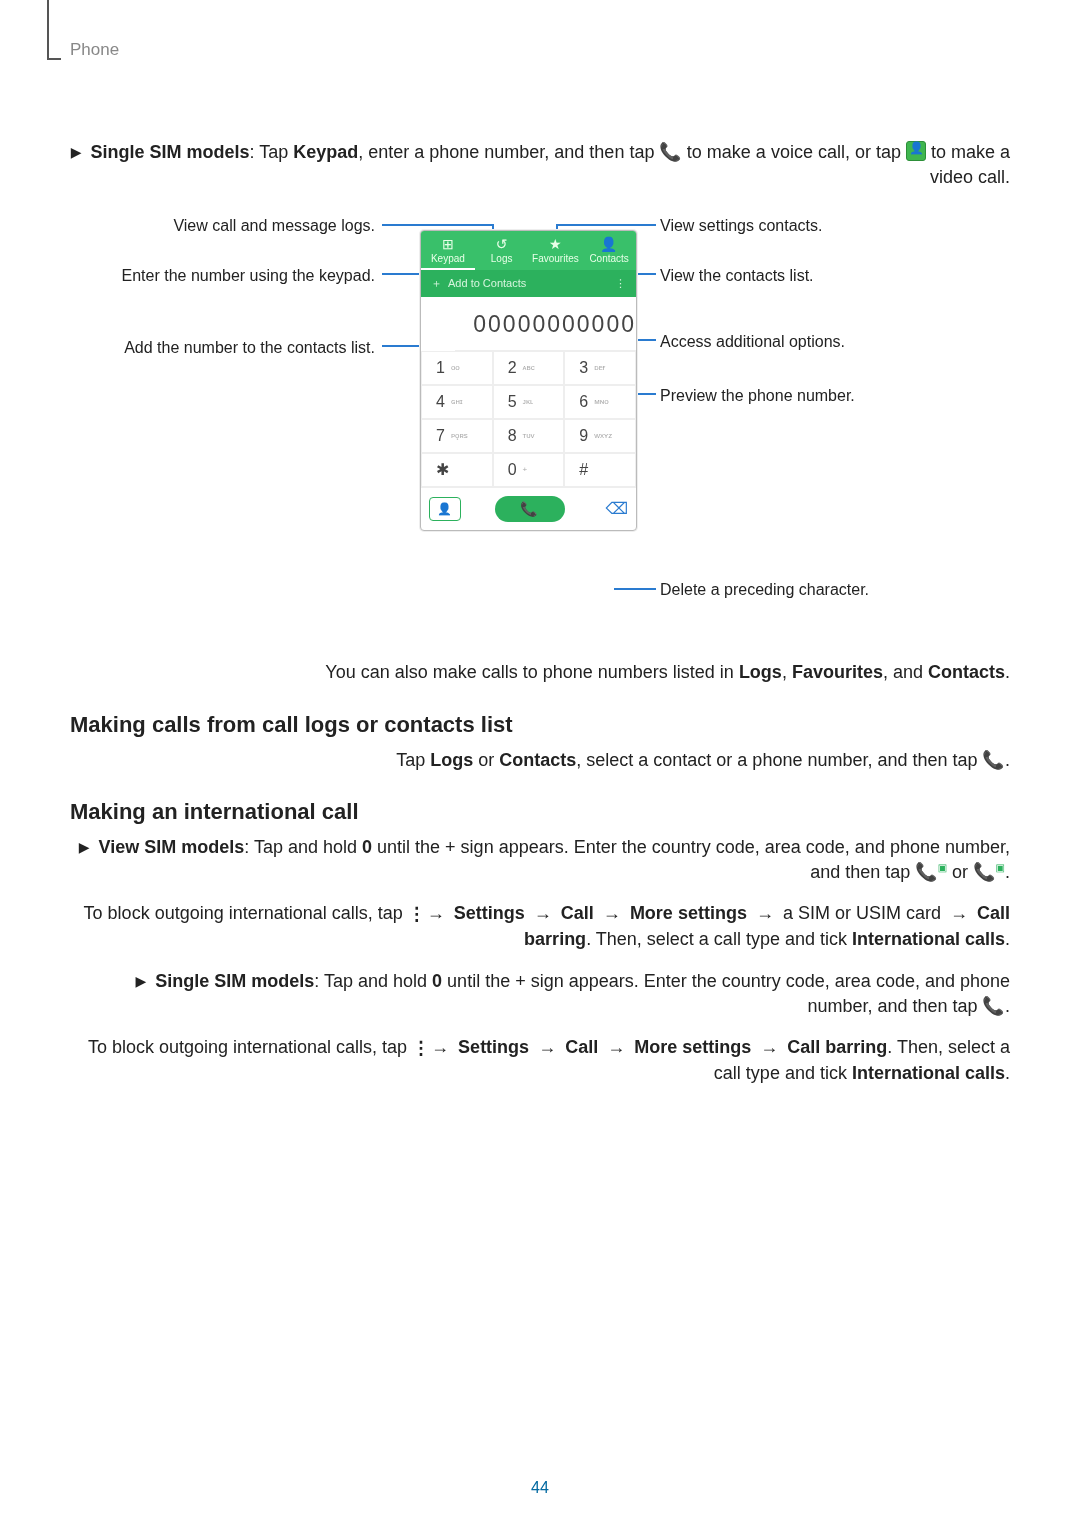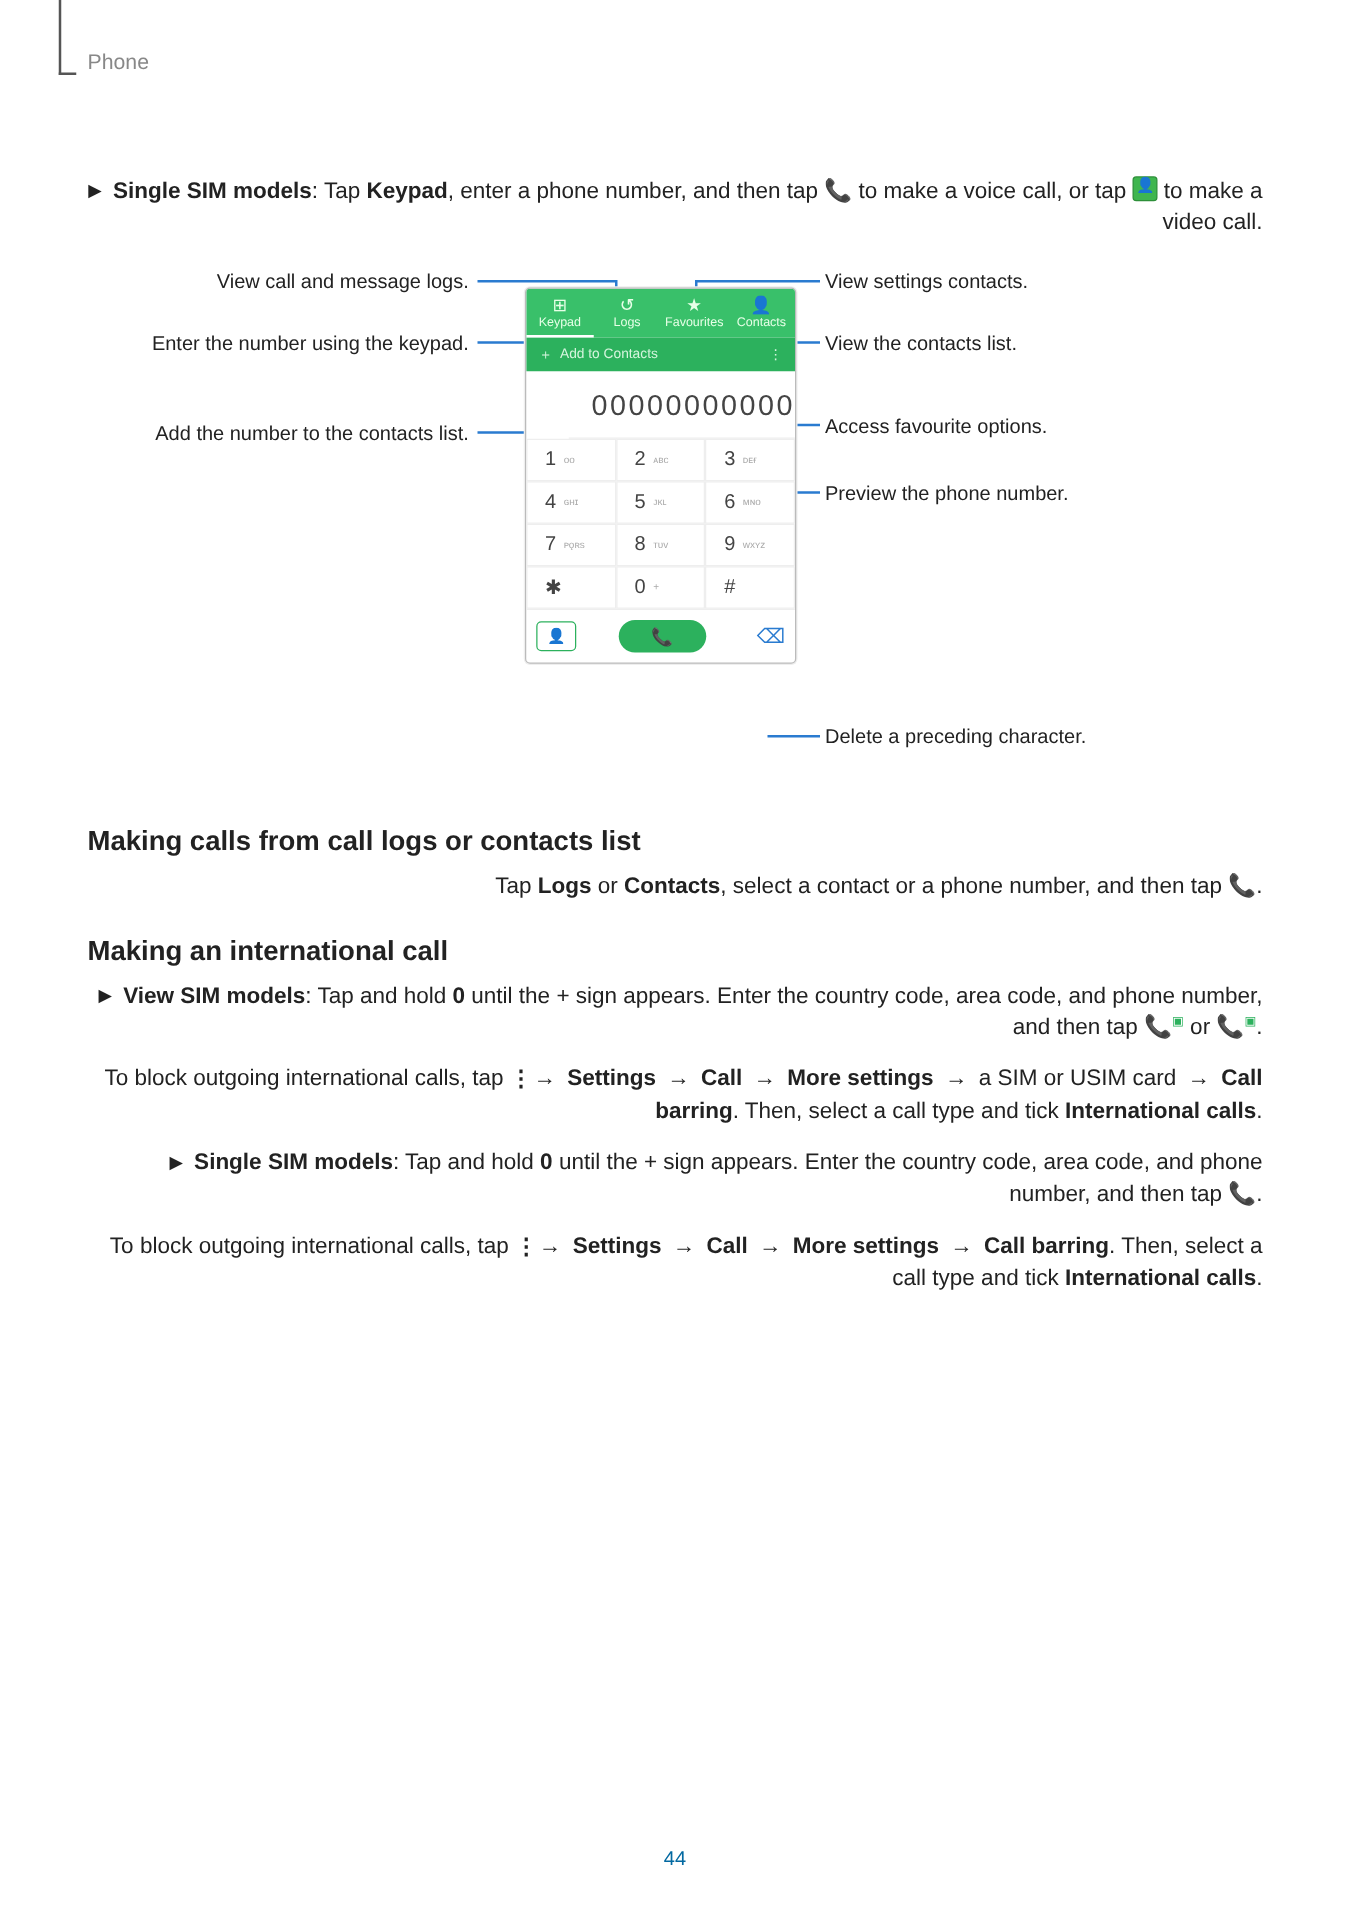--- a/index.html
+++ b/index.html
@@ -179,21 +179,21 @@
     <div class="lead" style="left:312px; top:135px; width:44px;"></div>
     <div class="lead-v" style="left:356px; top:100px; height:36px;"></div>
 
     <div class="callout right" style="left:590px; top:6px; width:260px;">View settings contacts.</div>
     <div class="lead" style="left:486px; top:14px; width:100px;"></div>
     <div class="lead-v" style="left:486px; top:14px; height:20px;"></div>
 
     <div class="callout right" style="left:590px; top:56px; width:260px;">View the contacts list.</div>
     <div class="lead" style="left:546px; top:63px; width:40px;"></div>
 
-    <div class="callout right" style="left:590px; top:122px; width:260px;">Access favourite options.</div>
+    <div class="callout right" style="left:590px; top:122px; width:260px;">Access additional options.</div>
     <div class="lead" style="left:560px; top:129px; width:26px;"></div>
     <div class="lead-v" style="left:560px; top:102px; height:28px;"></div>
 
     <div class="callout right" style="left:590px; top:176px; width:260px;">Preview the phone number.</div>
     <div class="lead" style="left:552px; top:183px; width:34px;"></div>
     <div class="lead-v" style="left:552px; top:160px; height:24px;"></div>
 
     <div class="callout right" style="left:590px; top:370px; width:280px;">Delete a preceding character.</div>
     <div class="lead" style="left:544px; top:378px; width:42px;"></div>
 
@@ -263,20 +263,23 @@
           </div>
       </div>
       <div class="p-actions">
         <div class="p-vid">👤</div>
         <div class="p-call">📞</div>
         <div class="p-del">⌫</div>
       </div>
     </div>
   </div>
 
+  <p class="body-text">
+    <span>You can also make calls to phone numbers listed in </span><span class="bold">Logs</span><span>, </span><span class="bold">Favourites</span><span>, and </span><span class="bold">Contacts</span><span>.</span>
+  </p>
 
   <h3>Making calls from call logs or contacts list</h3>
   <p class="body-text">
     <span>Tap </span><span class="bold">Logs</span><span> or </span><span class="bold">Contacts</span><span>, select a contact or a phone number, and then tap </span><span class="handset handset-green">📞</span><span>.</span>
   </p>
 
   <h3>Making an international call</h3>
 
   <p class="body-text">
     <span class="tri">▶</span>

